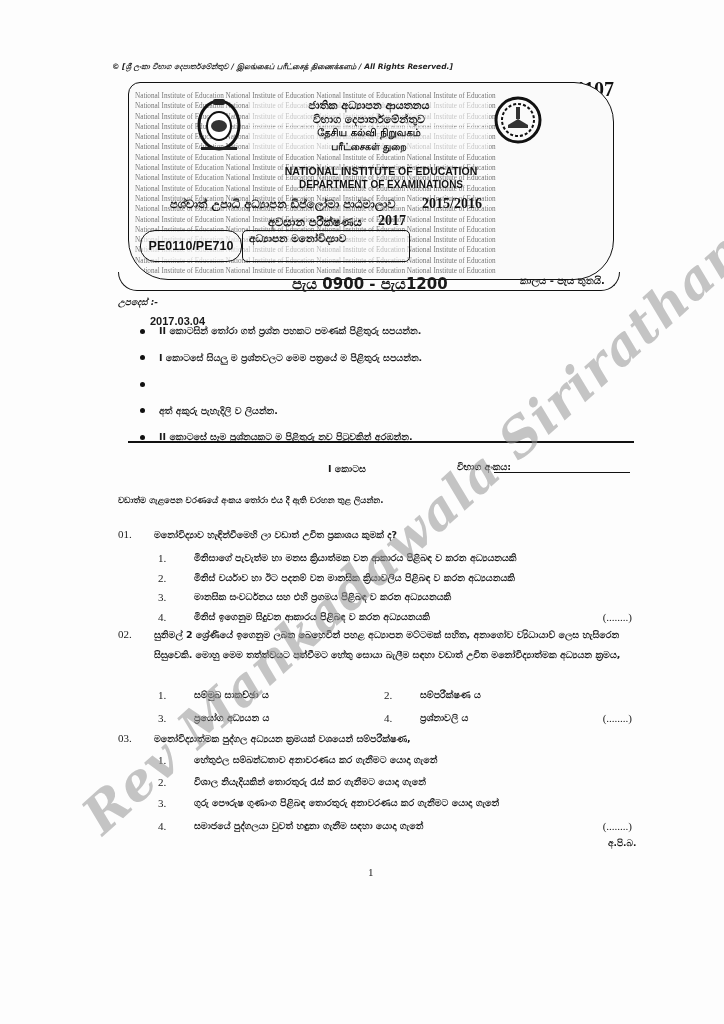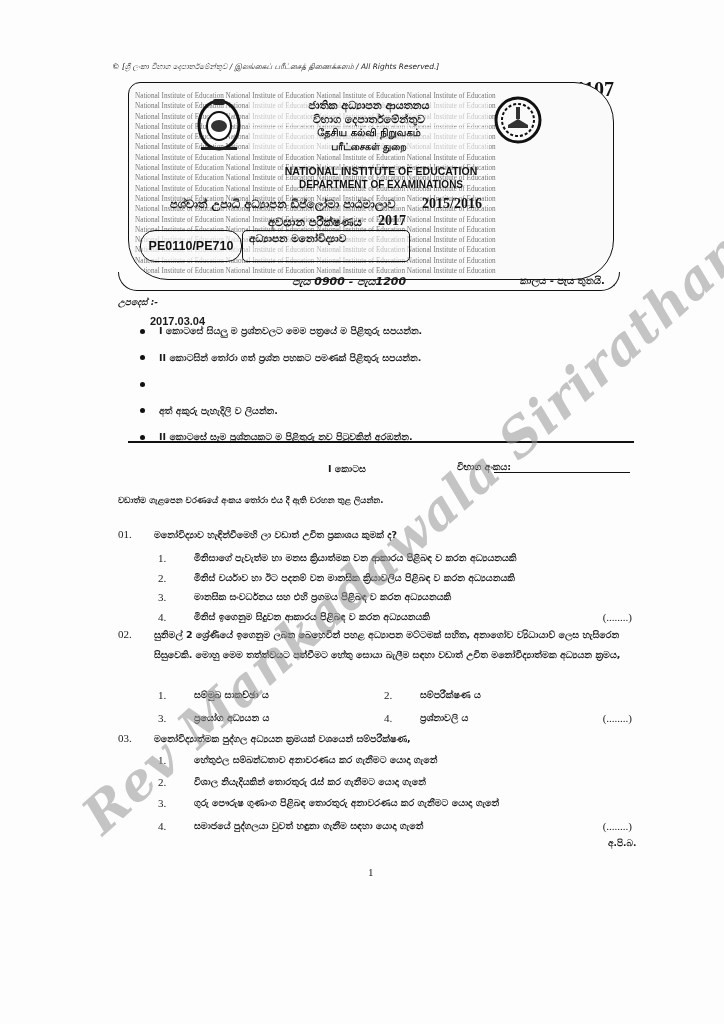--- a/index.html
+++ b/index.html
@@ -1,18 +1,18 @@
 <!DOCTYPE html>
 <html><head>
   <meta charset="utf-8">
   <style>
     html, body { margin:0; padding:0; background:#ffffff; }
     body { width:724px; height:1024px; position:relative; overflow:hidden; font-family:"DejaVu Serif", serif; color:#1a1a1a; }
     .page { position:absolute; left:0; top:0; width:724px; height:1024px; background:#fdfdfd; }
-    .copyright { position:absolute; left:112px; top:62px; font-size:7.5px; font-style:italic; font-weight:normal; font-family:"DejaVu Sans", sans-serif; color:#222; white-space:nowrap; }
+    .copyright { position:absolute; left:112px; top:62px; font-size:7.5px; font-style:italic; font-weight:bold; font-family:"DejaVu Sans", sans-serif; color:#222; white-space:nowrap; }
     .code-num { position:absolute; left:574px; top:78px; font-size:20px; font-weight:bold; font-family:"Liberation Serif", serif; letter-spacing:0px; color:#111; }
 
     .header-box { position:absolute; left:128px; top:82px; width:484px; height:196px; border:1.5px solid #111; border-radius:12px 40px 40px 40px; overflow:hidden; background:#fafafa; }
     .bgtext { position:absolute; left:0; top:0; width:100%; height:100%; font-size:7.2px; line-height:10.3px; color:#555; font-family:"Liberation Serif", serif; padding:8px 6px; box-sizing:border-box; white-space:nowrap; overflow:hidden; opacity:0.8; }
     .bgtext div { height:10.3px; }
     .emblem-left { position:absolute; left:64px; top:12px; width:52px; height:58px; }
     .emblem-right { position:absolute; left:362px; top:12px; width:54px; height:50px; }
     .title-block { position:absolute; left:120px; top:8px; width:240px; text-align:center; }
     .si-title { font-family:"DejaVu Sans", sans-serif; font-weight:bold; color:#111; background:rgba(250,250,250,0.6); }
     .t1 { font-size:11px; margin-top:8px; }
@@ -25,21 +25,21 @@
     .course-year { position:absolute; left:294px; top:116px; font-family:"Liberation Serif", serif; font-weight:bold; font-size:14px; color:#111; }
     .exam-si { position:absolute; left:136px; top:133px; font-family:"DejaVu Sans", sans-serif; font-weight:bold; font-size:11.5px; color:#111; white-space:nowrap; }
     .exam-year { position:absolute; left:252px; top:131px; font-family:Liberation Serif, serif; font-weight:bold; font-size:14px; color:#111; }
     .code-box { position:absolute; left:6px; top:148px; width:100px; height:30px; border:1.5px solid #111; border-radius:15px; font-family:"Liberation Sans", sans-serif; font-weight:bold; font-size:12.5px; display:flex; align-items:center; justify-content:center; background:rgba(250,250,250,0.7); color:#111; }
     .subject-box { position:absolute; left:108px; top:148px; width:166px; height:30px; border:1.5px solid #111; border-radius:5px; background:rgba(250,250,250,0.5); }
     .subject-si { position:absolute; left:6px; top:1px; font-family:"DejaVu Sans", sans-serif; font-weight:bold; font-size:10.5px; color:#111; white-space:nowrap; }
     .subject-en { position:absolute; left:6px; top:14px; font-family:"Liberation Serif", serif; font-weight:bold; font-size:13px; color:#111; white-space:nowrap; letter-spacing:0.3px; }
 
     .date-band { position:absolute; left:118px; top:272px; width:500px; height:18px; border:1.5px solid #111; border-top:none; border-radius:0 0 30px 30px; }
     .date-left { position:absolute; left:150px; top:275px; font-family:"Liberation Sans", sans-serif; font-weight:bold; font-size:11px;margin-top:40px; }
-    .date-mid { position:absolute; left:292px; top:275px; font-family:"DejaVu Sans", sans-serif; font-weight:bold; font-size:11px;font-style:italic; }
+    .date-mid { position:absolute; left:292px; top:275px; font-family:"DejaVu Sans", sans-serif; font-weight:bold; font-size:15px; }
     .date-right { position:absolute; left:520px; top:275px; font-family:"DejaVu Sans", sans-serif; font-weight:bold; font-size:10px; }
 
     .note-label { position:absolute; left:118px; top:297px; font-family:"DejaVu Sans", sans-serif; font-style:italic; font-size:9px; font-weight:bold; }
     .instructions { position:absolute; left:140px; top:318px; margin:0; padding:0; list-style:none; }
     .instructions li { height:26.5px; font-family:"DejaVu Sans", sans-serif; font-size:9.5px; font-weight:bold; display:flex; align-items:center; white-space:nowrap; }
     .instructions .bullet { display:inline-block; width:5px; height:5px; background:#111; border-radius:50%; margin-right:14px; }
 
     .hr { position:absolute; left:128px; top:441px; width:506px; height:2px; background:#111; }
     .section-title { position:absolute; left:328px; top:463px; font-family:"DejaVu Sans", sans-serif; font-weight:bold; font-size:9.5px; }
     .index-label { position:absolute; left:436px; top:461px; font-family:"DejaVu Sans", sans-serif; font-weight:bold; font-size:9.5px;margin-left:21px; }
@@ -124,25 +124,25 @@
 
   <div class="date-band"></div>
   <div class="date-left">2017.03.04</div>
   <div class="date-mid">පැය 0900 - පැය1200</div>
   <div class="date-right">කාලය - පැය තුනයි.</div>
 
   <div class="note-label">උපදෙස් :-</div>
   <ul class="instructions">
     <li>
         <span class="bullet"></span>
+        <span>II කොටසින් තෝරා ගත් ප්‍රශ්න පහකට පමණක් පිළිතුරු සපයන්න.</span>
+      </li>
+    <li>
+        <span class="bullet"></span>
         <span>I කොටසේ සියලු ම ප්‍රශ්නවලට මෙම පත්‍රයේ ම පිළිතුරු සපයන්න.</span>
-      </li>
-    <li>
-        <span class="bullet"></span>
-        <span>II කොටසින් තෝරා ගත් ප්‍රශ්න පහකට පමණක් පිළිතුරු සපයන්න.</span>
       </li>
     <li>
         <span class="bullet"></span>
       </li>
     <li>
         <span class="bullet"></span>
         <span>අත් අකුරු පැහැදිලි ව ලියන්න.</span>
       </li>
     <li>
         <span class="bullet"></span>

